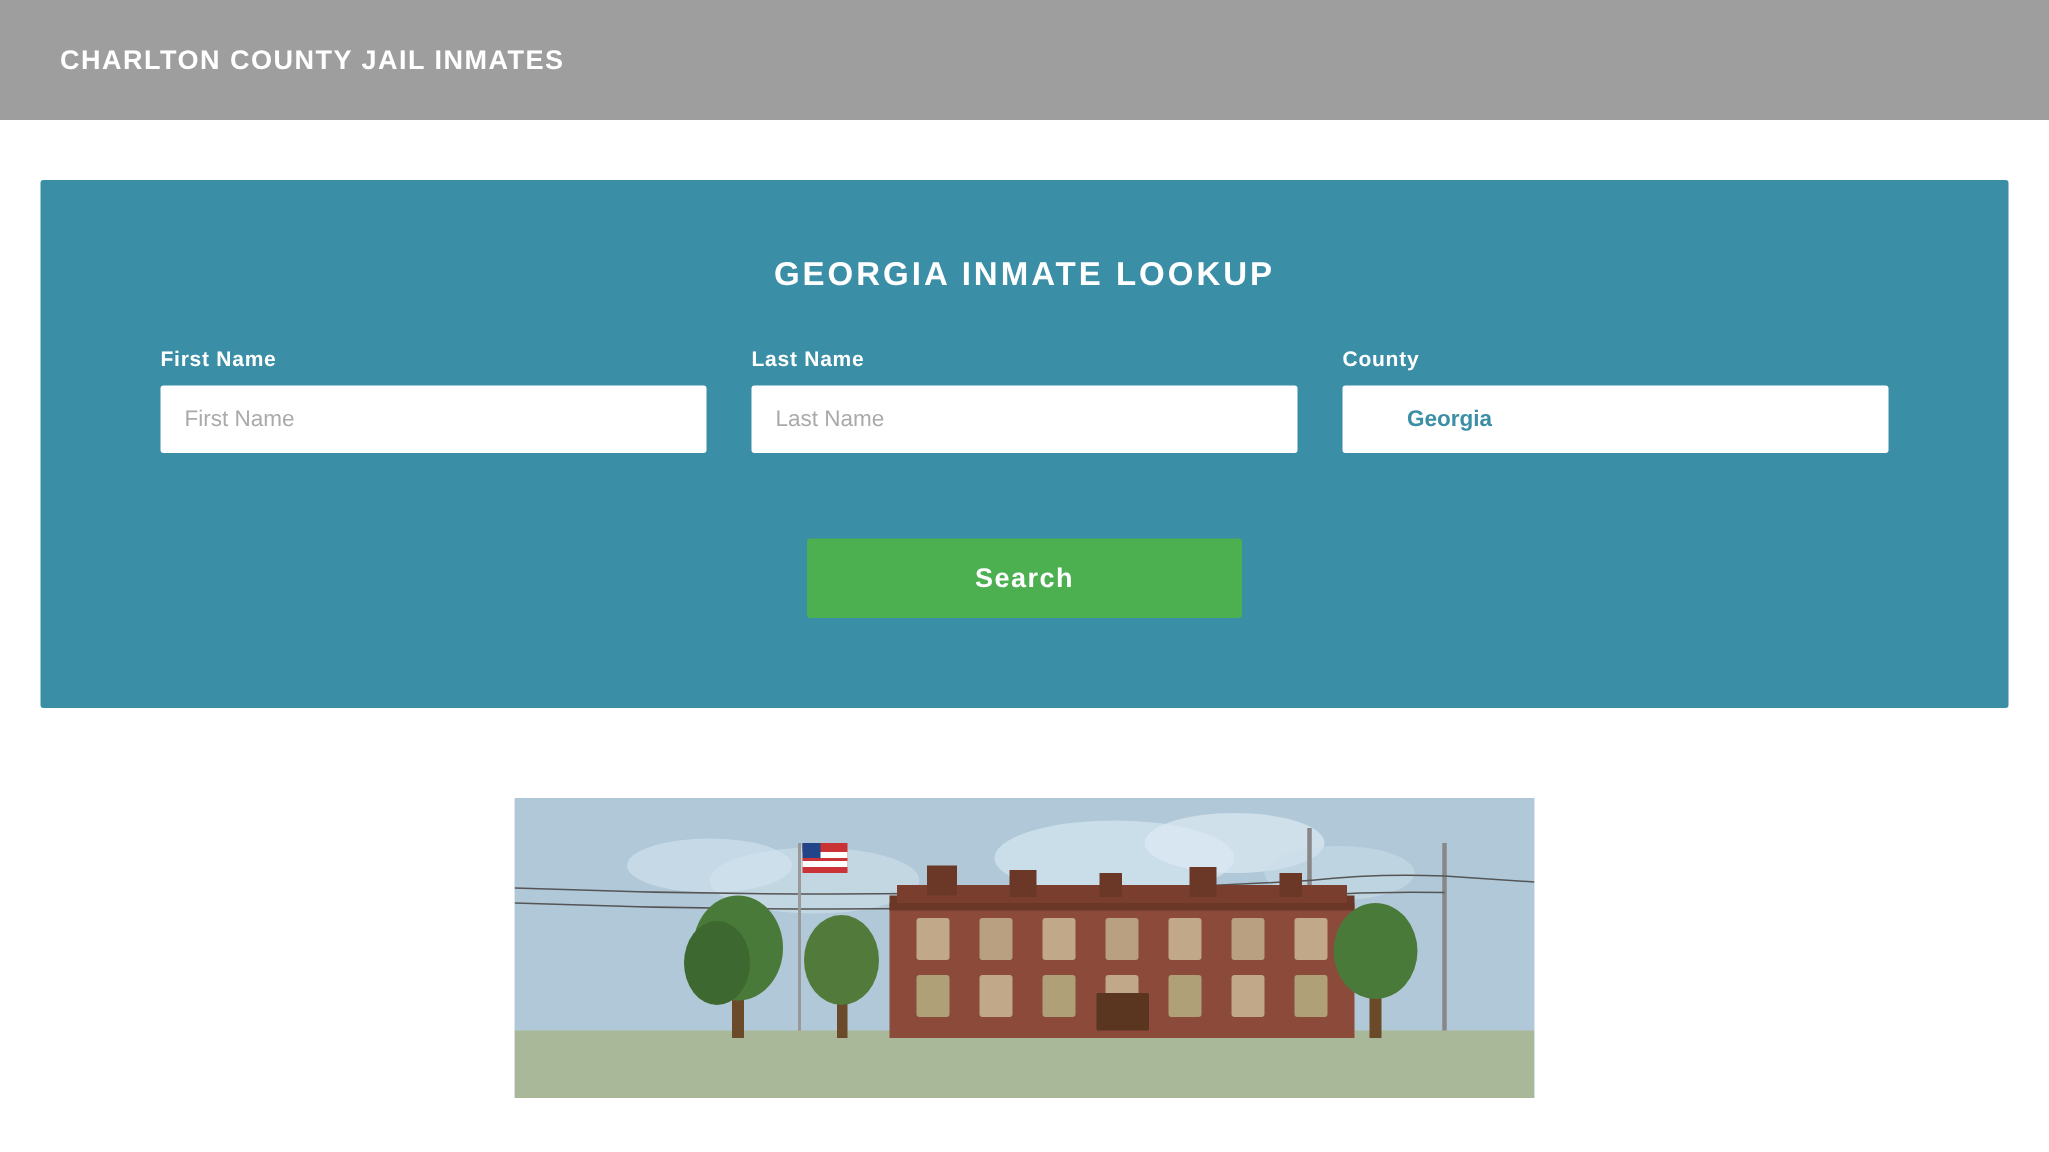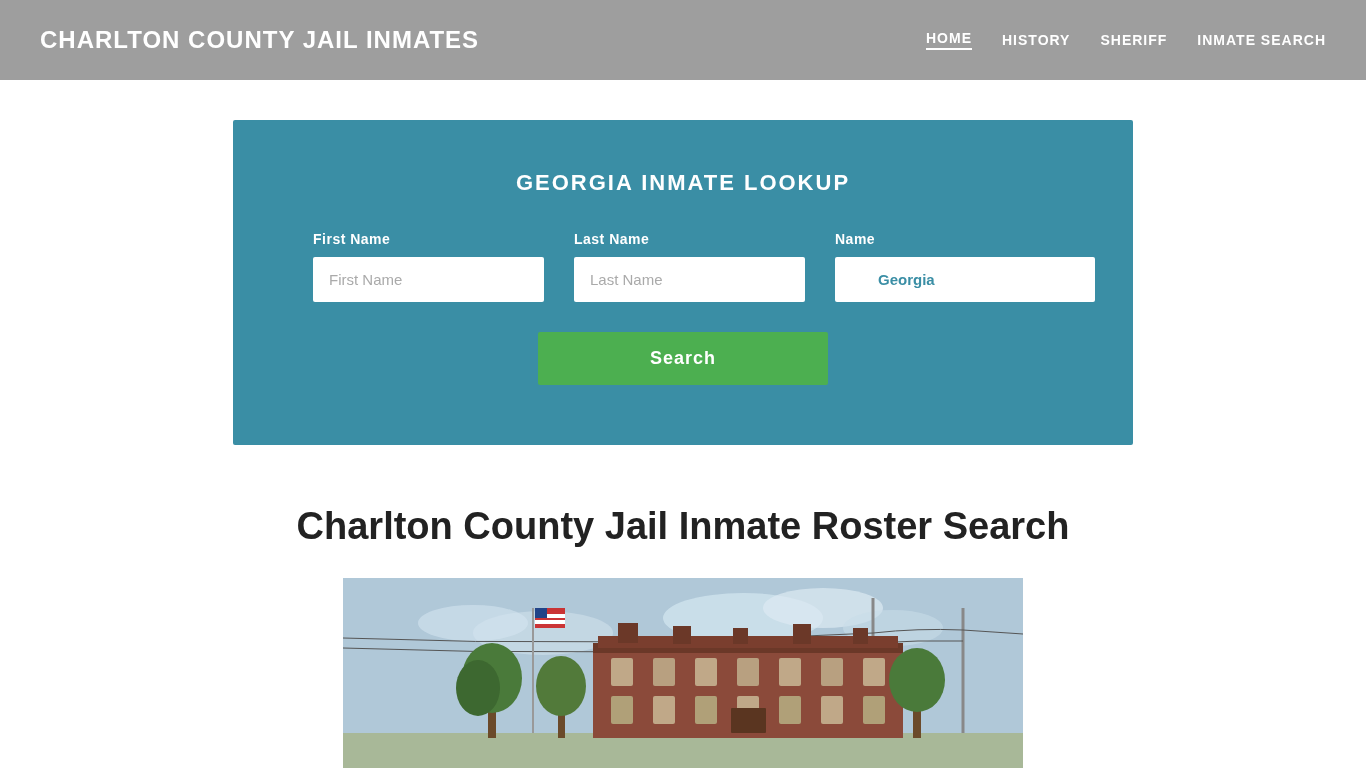--- a/index.html
+++ b/index.html
@@ -20,21 +20,21 @@
       background: #9e9e9e;
       padding: 0 40px;
       height: 80px;
       display: flex;
       align-items: center;
       justify-content: space-between;
     }
 
     .site-title {
       color: #ffffff;
-      font-size: 24px;
+      font-size: 18px;
       font-weight: 900;
       letter-spacing: 1px;
       text-transform: uppercase;
     }
 
     .nav {
       display: flex;
       gap: 30px;
       align-items: center;
     }
@@ -51,21 +51,21 @@
 
     .nav-item.active {
       border-bottom: 2px solid #ffffff;
       padding-bottom: 2px;
     }
 
     
     .search-panel {
       background: #3a8ea5;
       margin: 40px auto;
-      width: 900px;
+      width: 1312px;
       padding: 50px 80px 60px 80px;
       border-radius: 2px;
     }
 
     .search-panel-title {
       color: #ffffff;
       font-size: 22px;
       font-weight: 700;
       letter-spacing: 2px;
       text-align: center;
@@ -122,20 +122,21 @@
     .search-btn {
       background: #4caf50;
       color: #ffffff;
       border: none;
       padding: 16px 112px;
       font-size: 18px;
       font-weight: 600;
       letter-spacing: 1px;
       cursor: pointer;
       border-radius: 2px;
+      margin-top: 27px;
     }
 
     
     .main-content {
       width: 1110px;
       margin: 0 auto;
       padding: 20px 0;
     }
 
     .roster-title {
@@ -165,53 +166,46 @@
     
     .sky { fill: #b0c8d8; }
     
     .wire { stroke: #555; stroke-width: 1; fill: none; }
   </style>
 </head>
 <body>
 
 <header class="header">
   <div class="site-title">CHARLTON COUNTY JAIL INMATES</div>
-  <nav class="nav">
-    <a class="nav-item active">HOME</a>
-    <a class="nav-item">HISTORY</a>
-    <a class="nav-item">SHERIFF</a>
-    <a class="nav-item">INMATE SEARCH</a>
-  </nav>
 </header>
 
 <div class="search-panel">
   <h2 class="search-panel-title">GEORGIA INMATE LOOKUP</h2>
 
   <div class="form-row">
     <div class="form-field">
       <label class="form-label">First Name</label>
       <input class="form-input" type="text" placeholder="First Name" style="">
     </div>
     <div class="form-field">
       <label class="form-label">Last Name</label>
       <input class="form-input" type="text" placeholder="Last Name" style="">
     </div>
     <div class="form-field">
-      <label class="form-label">Name</label>
+      <label class="form-label">County</label>
       <input class="form-input state-value" type="text" value="Georgia" style="">
     </div>
   </div>
 
   <div class="search-btn-row">
     <button class="search-btn">Search</button>
   </div>
 </div>
 
 <div class="main-content">
-  <h1 class="roster-title">Charlton County Jail Inmate Roster Search</h1>
 
   <div class="building-image">
     <svg class="building-svg-container" viewBox="0 0 680 200" xmlns="http://www.w3.org/2000/svg">
 
       <rect class="sky" x="0" y="0" width="680" height="200"></rect>
 
       <ellipse cx="400" cy="40" rx="80" ry="25" fill="#d0e4ee" opacity="0.8"></ellipse>
       <ellipse cx="480" cy="30" rx="60" ry="20" fill="#ddeaf2" opacity="0.7"></ellipse>
       <ellipse cx="550" cy="50" rx="50" ry="18" fill="#c8dce8" opacity="0.6"></ellipse>
       <ellipse cx="200" cy="55" rx="70" ry="22" fill="#ccdde8" opacity="0.7"></ellipse>

